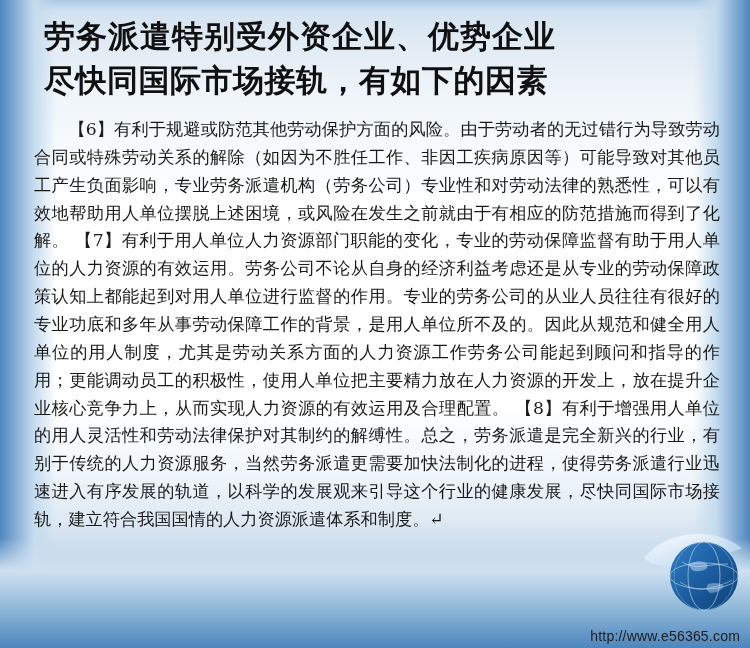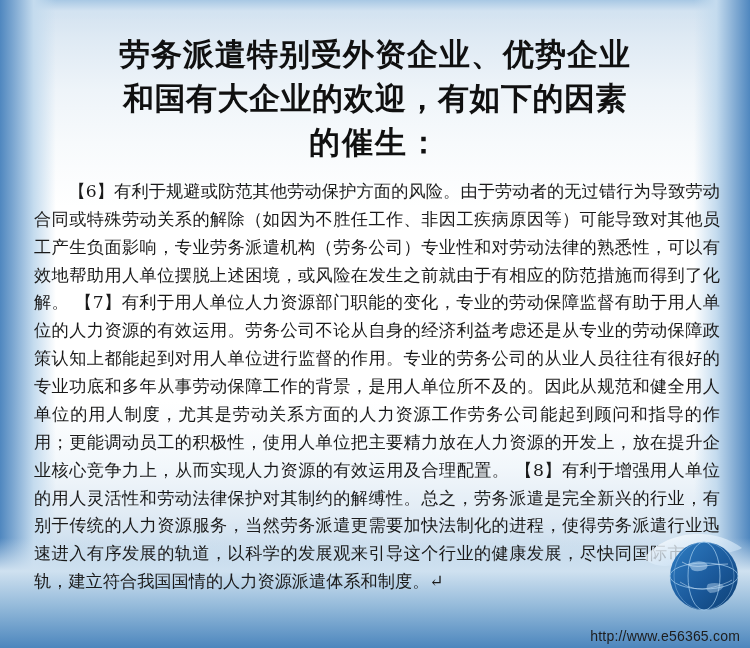--- a/index.html
+++ b/index.html
@@ -67,22 +67,22 @@
     left: 0; right: 0; bottom: 30px;
     height: 16px;
     background: linear-gradient(to bottom, rgba(255,255,255,0.0), rgba(255,255,255,0.65), rgba(255,255,255,0.0));
     pointer-events: none;
   }
 
   .title {
     position: relative;
     z-index: 3;
     margin: 0;
-    padding: 32px 44px 6px 44px;
-    text-align: center;
+    padding: 14px 44px 6px 44px;
+    text-align: left;
     font-family: "DejaVu Serif", "Liberation Serif", serif;
     font-weight: bold;
     font-size: 31px;
     line-height: 1.42;
     color: #101010;
     letter-spacing: 1px;
   }
   .title .ln {
     display: block;
     white-space: nowrap;
@@ -128,22 +128,21 @@
 <body>
 
 <div class="slide">
 
   <div class="top-band"></div>
   <div class="edge-left"></div>
   <div class="edge-right"></div>
 
   <h1 class="title">
     <span class="ln ln1">劳务派遣特别受外资企业、优势企业</span>
-    <span class="ln ln2">和国有大企业的欢迎，有如下的因素</span>
-    <span class="ln ln3">的催生：</span>
+    <span class="ln ln2">尽快同国际市场接轨，有如下的因素</span>
   </h1>
 
   <p class="body-text">【6】有利于规避或防范其他劳动保护方面的风险。由于劳动者的无过错行为导致劳动合同或特殊劳动关系的解除（如因为不胜任工作、非因工疾病原因等）可能导致对其他员工产生负面影响，专业劳务派遣机构（劳务公司）专业性和对劳动法律的熟悉性，可以有效地帮助用人单位摆脱上述困境，或风险在发生之前就由于有相应的防范措施而得到了化解。 【7】有利于用人单位人力资源部门职能的变化，专业的劳动保障监督有助于用人单位的人力资源的有效运用。劳务公司不论从自身的经济利益考虑还是从专业的劳动保障政策认知上都能起到对用人单位进行监督的作用。专业的劳务公司的从业人员往往有很好的专业功底和多年从事劳动保障工作的背景，是用人单位所不及的。因此从规范和健全用人单位的用人制度，尤其是劳动关系方面的人力资源工作劳务公司能起到顾问和指导的作用；更能调动员工的积极性，使用人单位把主要精力放在人力资源的开发上，放在提升企业核心竞争力上，从而实现人力资源的有效运用及合理配置。 【8】有利于增强用人单位的用人灵活性和劳动法律保护对其制约的解缚性。总之，劳务派遣是完全新兴的行业，有别于传统的人力资源服务，当然劳务派遣更需要加快法制化的进程，使得劳务派遣行业迅速进入有序发展的轨道，以科学的发展观来引导这个行业的健康发展，尽快同国际市场接轨，建立符合我国国情的人力资源派遣体系和制度。↵</p>
 
   <div class="bottom-shine"></div>
   <div class="bottom-band"></div>
 
   <svg class="globe" viewBox="0 0 104 92" aria-hidden="true">
     <defs>
       <linearGradient id="gl" x1="0" y1="0" x2="1" y2="1">

